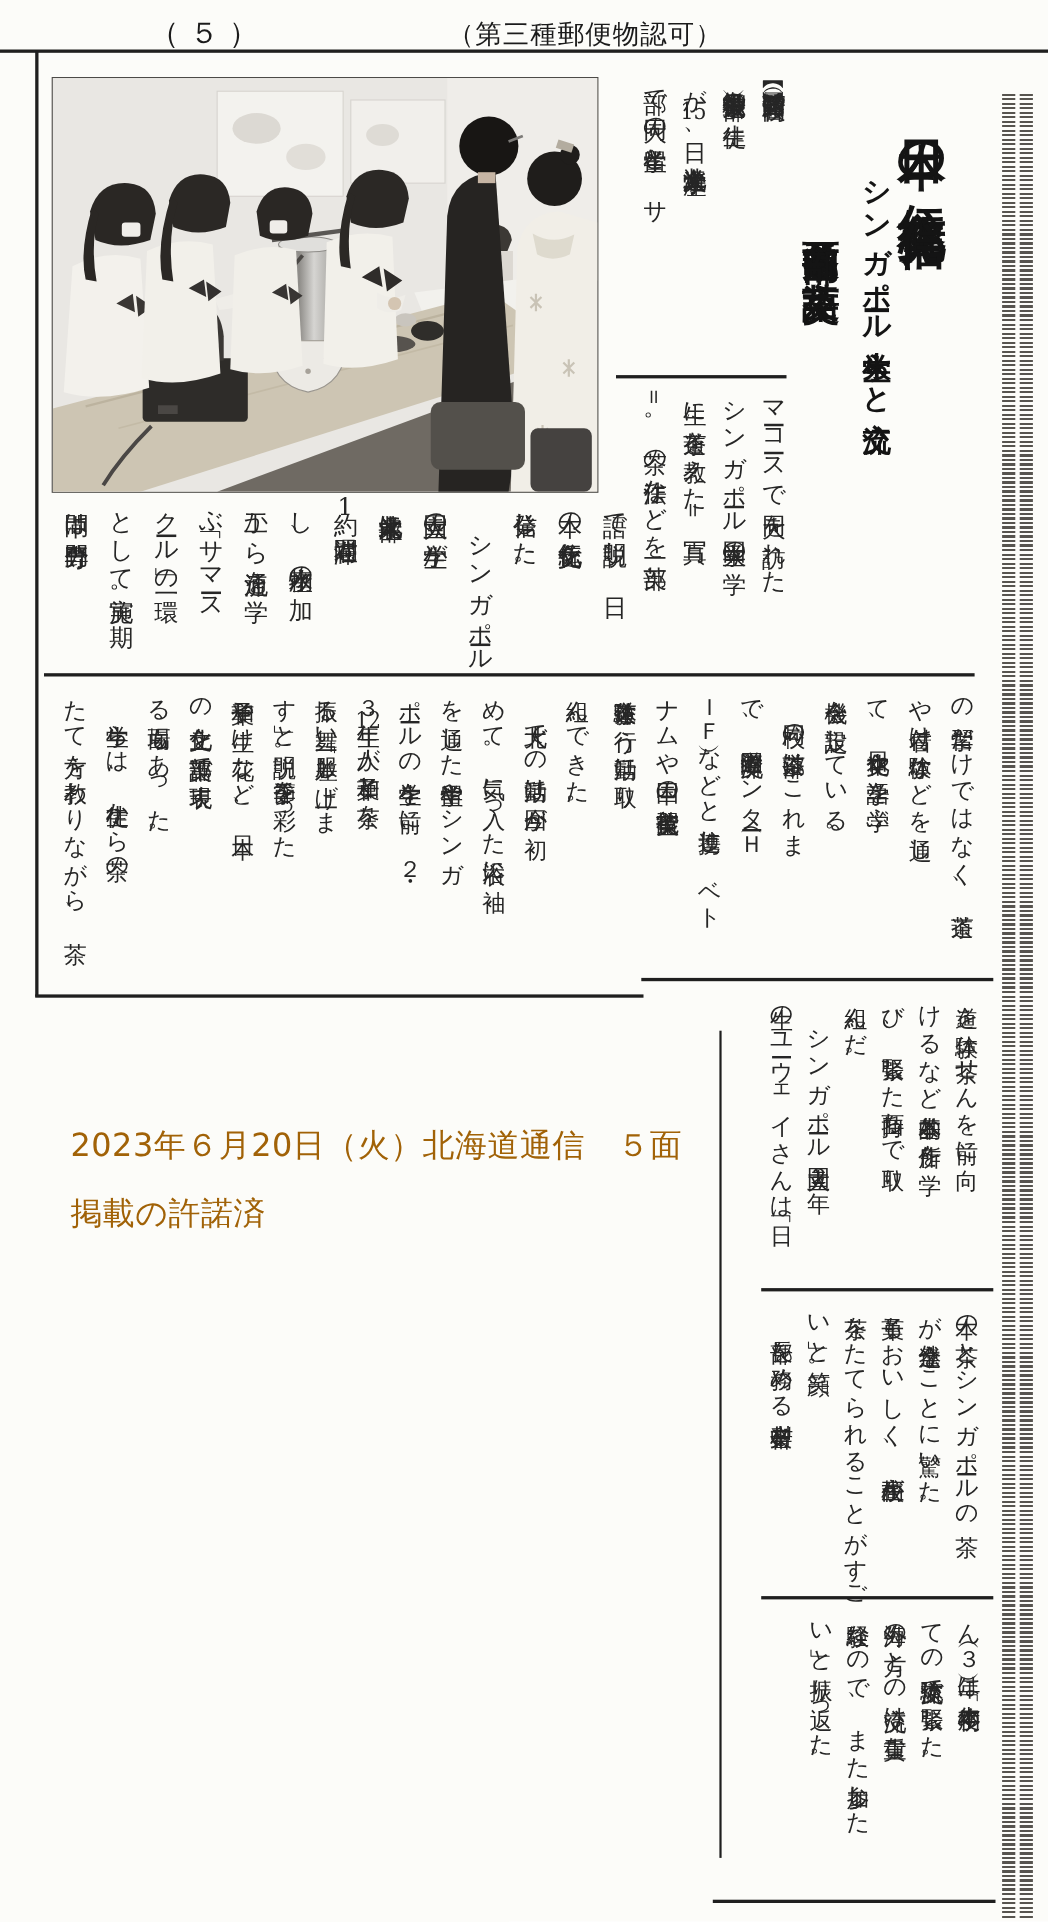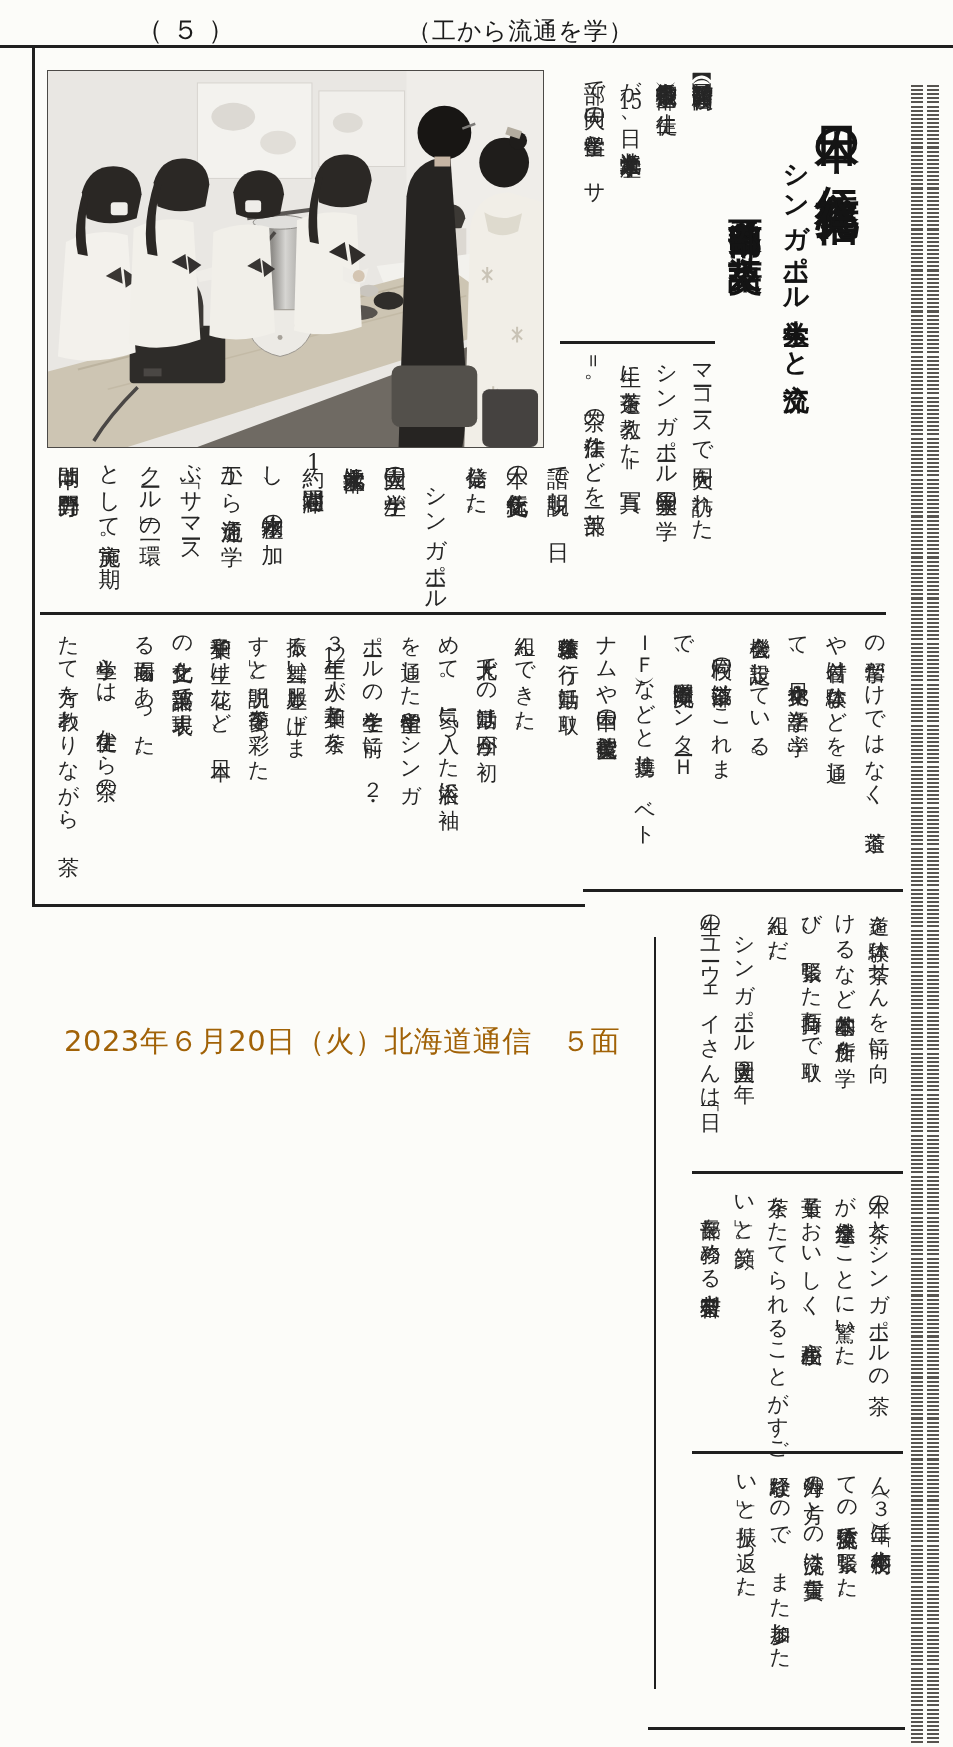--- a/index.html
+++ b/index.html
@@ -52,21 +52,21 @@
   .cap{position:absolute;left:64px;font-family:"DejaVu Sans","Liberation Sans",sans-serif;
        font-size:29px;color:#a16207;letter-spacing:0.5px;}
   .cap1{top:1022px;} .cap2{top:1084px;}
 </style>
 </head>
 <body>
 
 <div class="page">
 
   <div class="hdr-num">（５）</div>
-  <div class="hdr-note">（工から流通を学）</div>
+  <div class="hdr-note">（第三種郵便物認可）</div>
   <div class="hrule r-top"></div>
 
   <div class="vrule r-left"></div>
   <div class="hrule r-botleft"></div>
 
   <div class="photo">
     <svg viewBox="0 0 497 378" preserveAspectRatio="none">
       <defs>
         <linearGradient id="met" x1="0" y1="0" x2="1" y2="0">
           <stop offset="0" stop-color="#c8c6c2"></stop>
@@ -258,14 +258,15 @@
       <div class="vcol">い」と振り返った。</div>
     </div>
   <div class="hrule r-low3"></div>
 
   <div class="strip">
       <div></div>
       <div></div>
     </div>
 
   <div class="cap cap1">2023年６月20日（火）北海道通信　５面</div>
+  <div class="cap cap2">掲載の許諾済</div>
 
 </div>
 
 </body></html>

